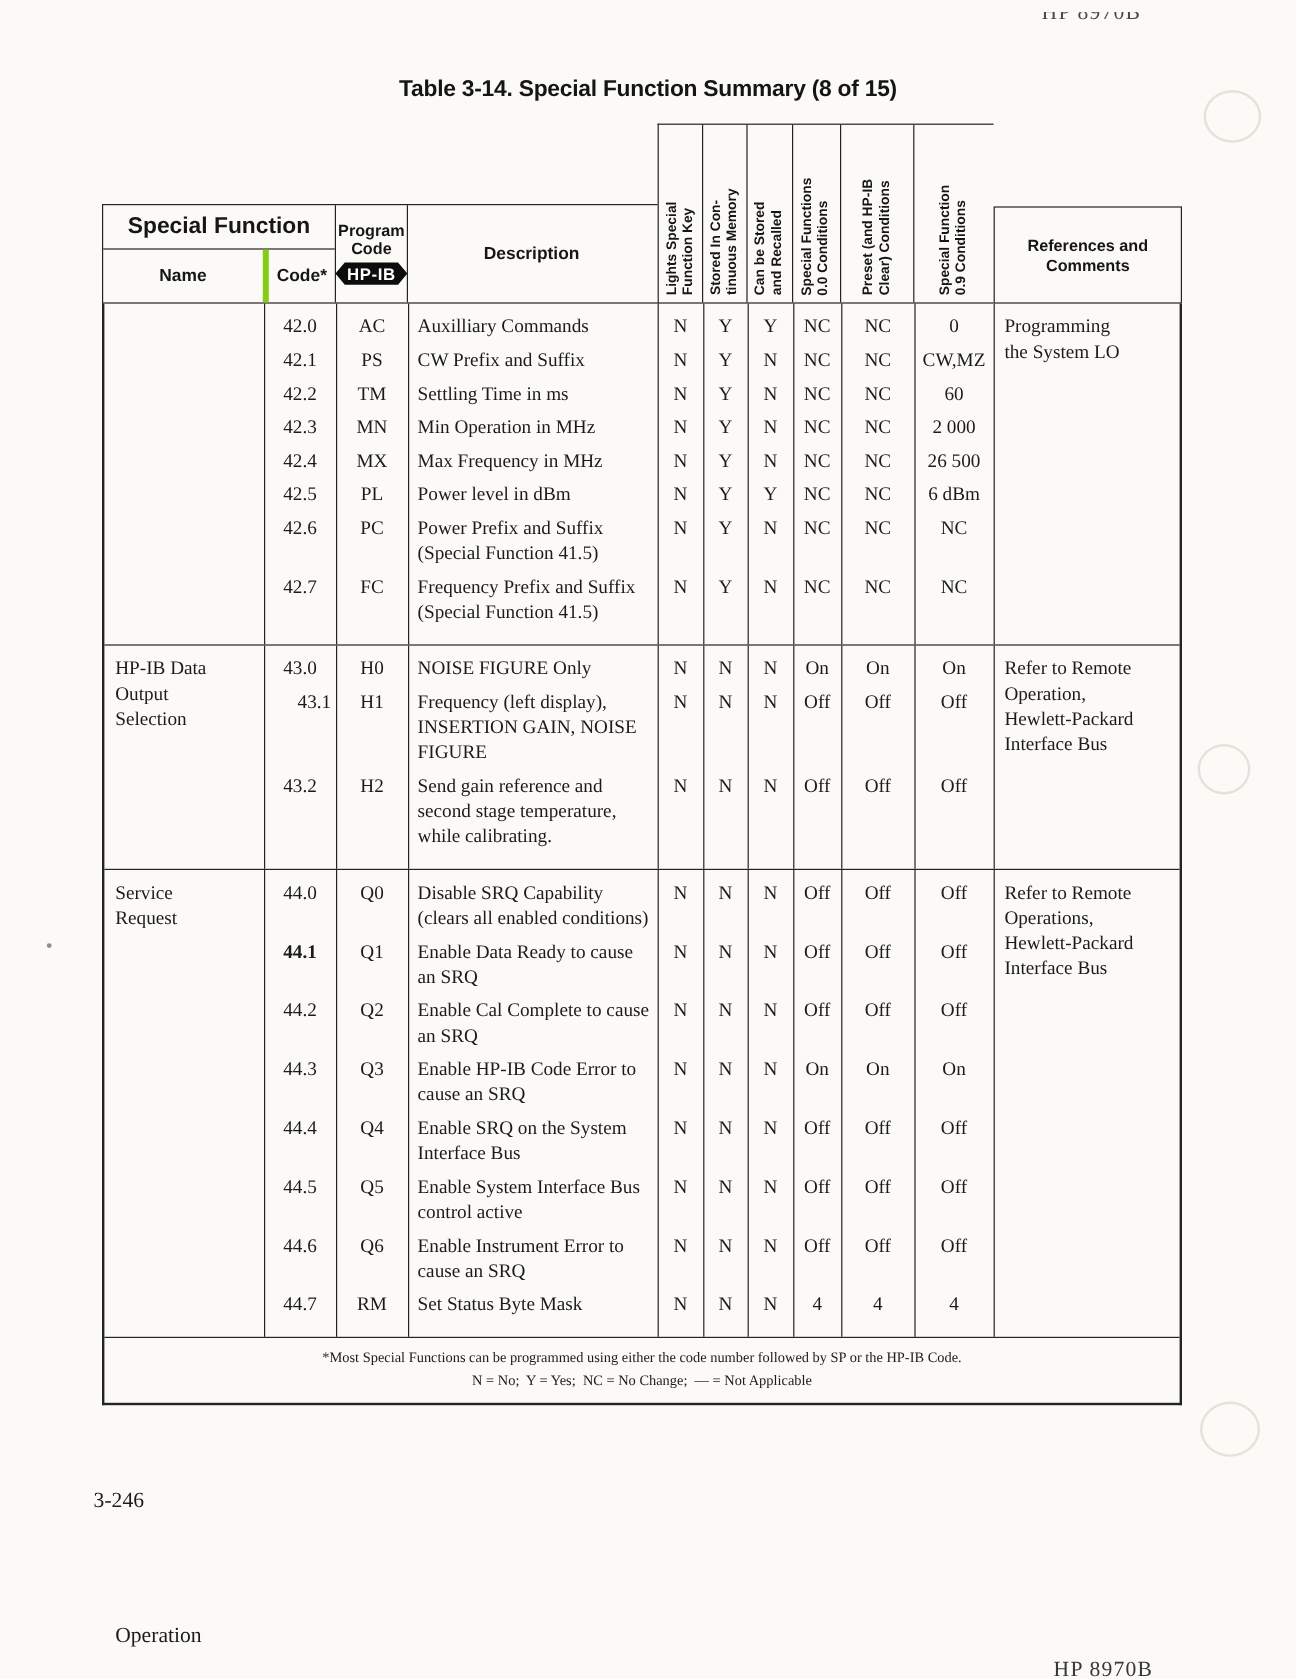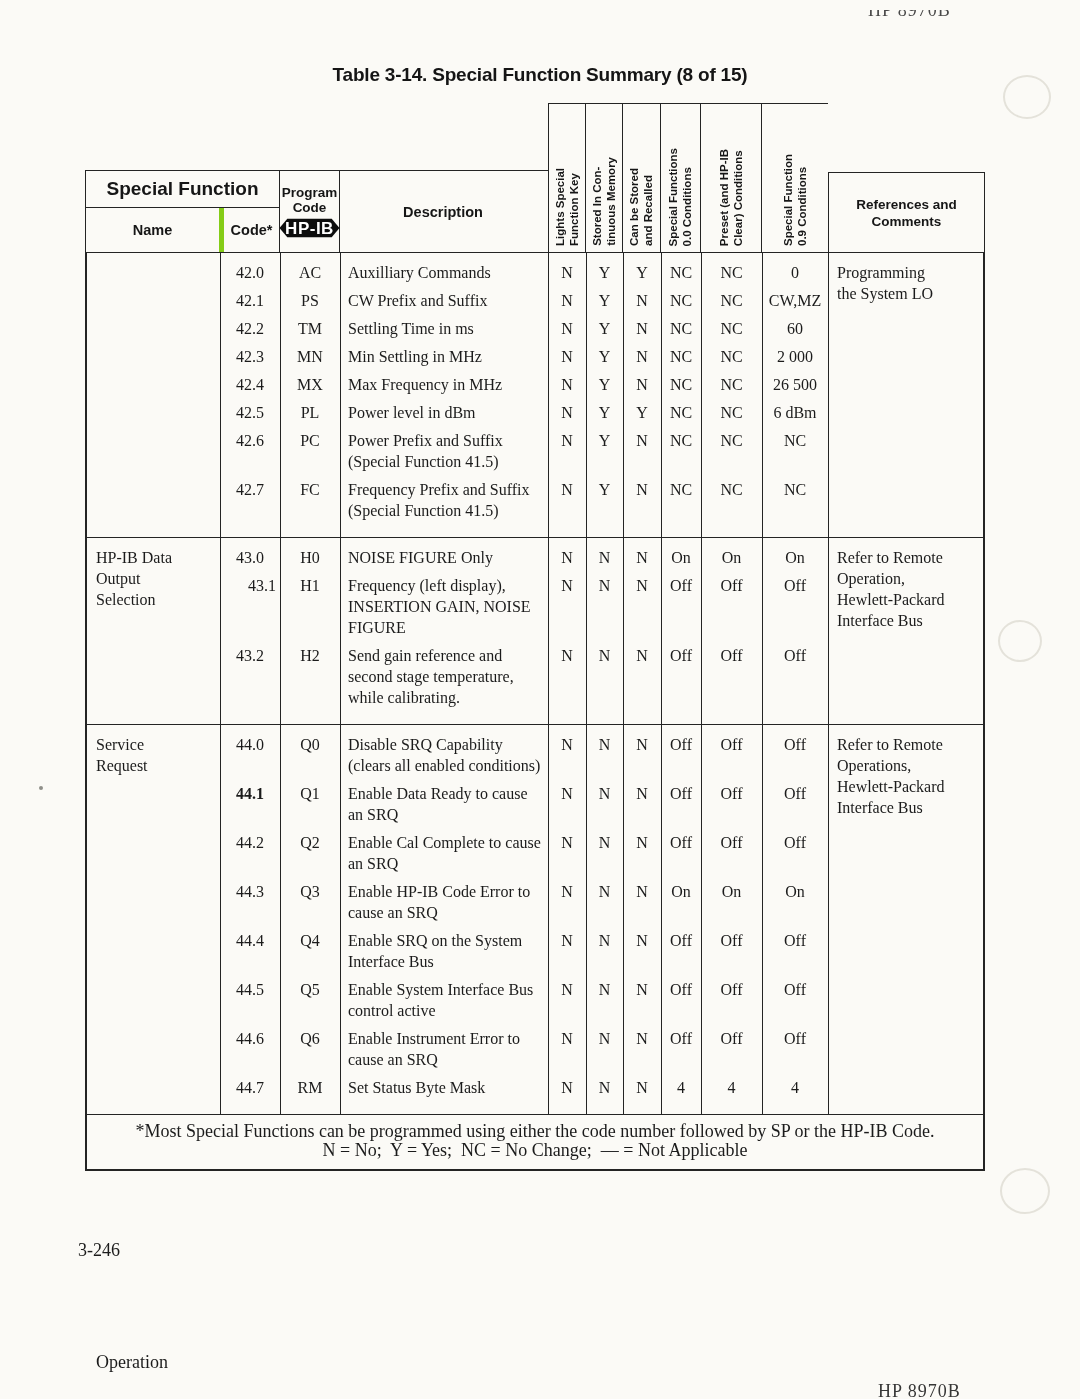--- a/index.html
+++ b/index.html
@@ -40,21 +40,21 @@
   .hl-sf-top{height:36px;border-bottom:1px solid #242424;display:flex;align-items:center;justify-content:center;font-size:19px;}
   .hl-sf-bottom{flex:1;display:grid;grid-template-columns:133px 60px;}
   .hl-name,.hl-code{display:flex;align-items:center;justify-content:center;font-size:14.5px;}
   .hl-code{border-left:5px solid #84cc16;}
   .hl-prog{border-left:1px solid #242424;display:flex;flex-direction:column;align-items:center;justify-content:center;gap:3px;font-size:13.5px;line-height:15px;text-align:center;}
   .hl-desc{border-left:1px solid #242424;display:flex;align-items:center;justify-content:center;font-size:14.5px;}
   .hpib-badge{
     width:60px;height:20px;background:#0d0d0d;color:#fff;
     clip-path:polygon(0% 50%,13% 4%,87% 4%,100% 50%,87% 96%,13% 96%);
     display:flex;align-items:center;justify-content:center;
-    font-size:17px;letter-spacing:.5px;
+    font-size:14px;letter-spacing:.5px;
   }
   .hpib-badge span{color:#fff;}
 
   
   .hdr-rot{
     position:absolute;top:0;left:463px;width:280px;height:150px;
     border:1.6px solid #242424;border-right:none;
     display:grid;grid-template-columns:36px 37px 38px 40px 61px 1fr;
   }
   .rot-cell{display:flex;align-items:flex-end;justify-content:center;padding-bottom:6px;overflow:hidden;}
@@ -93,21 +93,21 @@
   .prog-cell{text-align:center;}
   .desc-cell{padding-left:8px;padding-right:5px;}
   .flag-cell{text-align:center;}
   .ref-cell{padding-left:9px;padding-right:4px;}
   .pre{white-space:pre-line;}
 
   
   .footnote{
     text-align:center;padding:7px 12px 9px;line-height:19px;
   }
-  .footnote div{font-size:18px;}
+  .footnote div{font-size:12px;}
   .fn2{white-space:pre;font-size:14.5px;}
 </style>
 </head>
 <body>
 
 <div class="abs corner-top-right">
     <span>HP 8970B</span>
   </div>
 <div class="abs page-title">Table 3-14. Special Function Summary (8 of 15)</div>
 
@@ -185,21 +185,21 @@
         <div class="cell prog-cell" style="grid-area: 3 / 3 / span 1;">TM</div>
         <div class="cell desc-cell" style="grid-area: 3 / 4 / span 1;">Settling Time in ms</div>
         <div class="cell flag-cell" style="grid-area: 3 / 5 / span 1;">N</div>
         <div class="cell flag-cell" style="grid-area: 3 / 6 / span 1;">Y</div>
         <div class="cell flag-cell" style="grid-area: 3 / 7 / span 1;">N</div>
         <div class="cell flag-cell" style="grid-area: 3 / 8 / span 1;">NC</div>
         <div class="cell flag-cell" style="grid-area: 3 / 9 / span 1;">NC</div>
         <div class="cell flag-cell" style="grid-area: 3 / 10 / span 1;">60</div>
         <div class="cell code-cell" style="grid-area: 4 / 2 / span 1;">42.3</div>
         <div class="cell prog-cell" style="grid-area: 4 / 3 / span 1;">MN</div>
-        <div class="cell desc-cell" style="grid-area: 4 / 4 / span 1;">Min Settling in MHz</div>
+        <div class="cell desc-cell" style="grid-area: 4 / 4 / span 1;">Min Operation in MHz</div>
         <div class="cell flag-cell" style="grid-area: 4 / 5 / span 1;">N</div>
         <div class="cell flag-cell" style="grid-area: 4 / 6 / span 1;">Y</div>
         <div class="cell flag-cell" style="grid-area: 4 / 7 / span 1;">N</div>
         <div class="cell flag-cell" style="grid-area: 4 / 8 / span 1;">NC</div>
         <div class="cell flag-cell" style="grid-area: 4 / 9 / span 1;">NC</div>
         <div class="cell flag-cell" style="grid-area: 4 / 10 / span 1;">2 000</div>
         <div class="cell code-cell" style="grid-area: 5 / 2 / span 1;">42.4</div>
         <div class="cell prog-cell" style="grid-area: 5 / 3 / span 1;">MX</div>
         <div class="cell desc-cell" style="grid-area: 5 / 4 / span 1;">Max Frequency in MHz</div>
         <div class="cell flag-cell" style="grid-area: 5 / 5 / span 1;">N</div>

